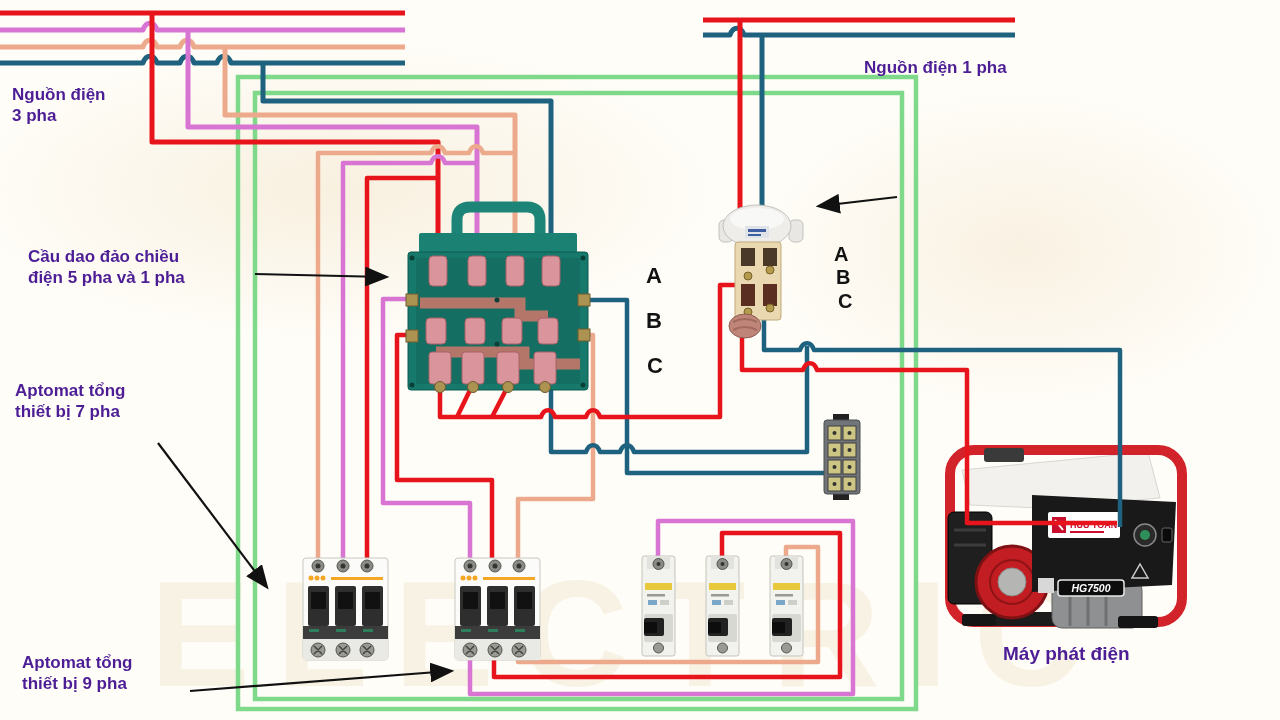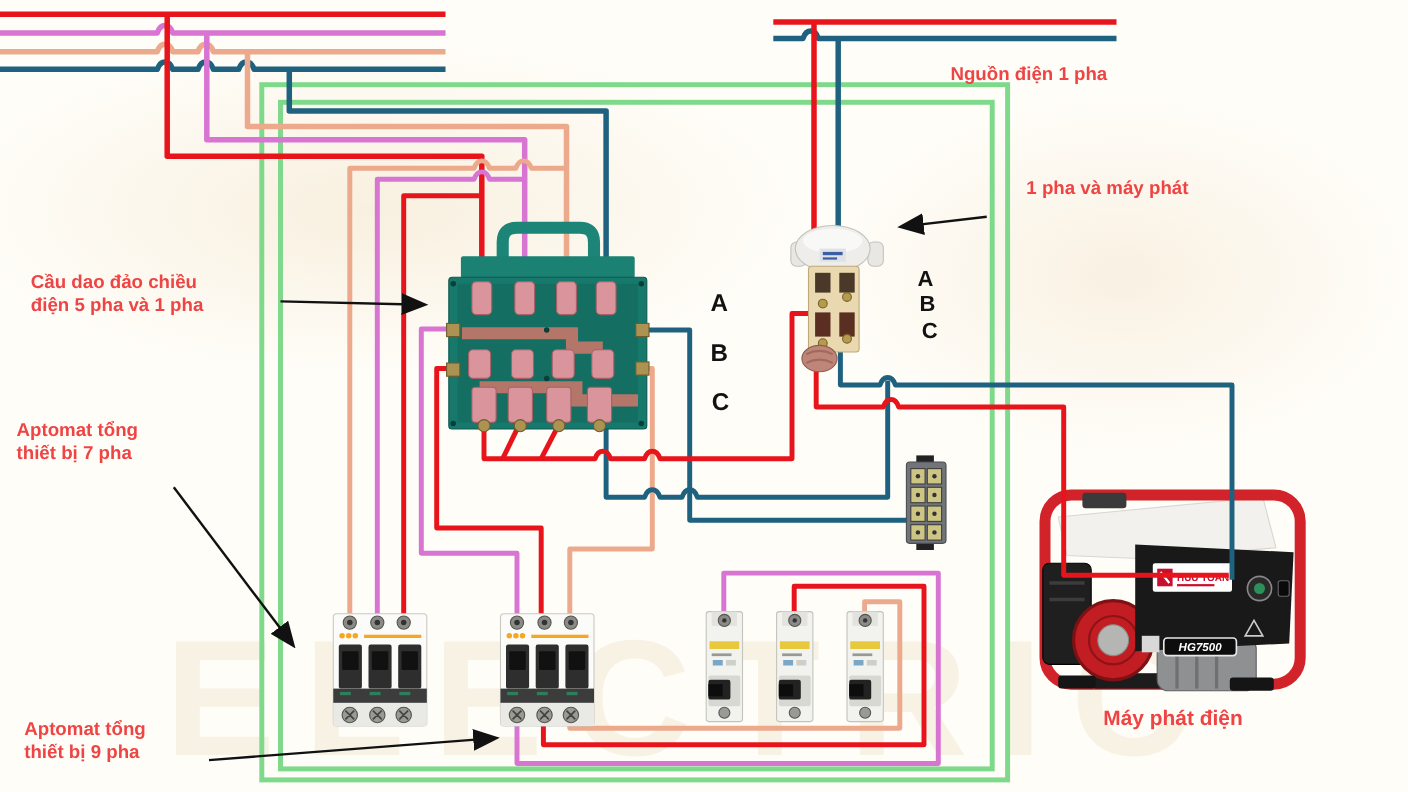--- a/index.html
+++ b/index.html
@@ -11,21 +11,21 @@
   .b2{left:760px;top:90px;width:520px;height:320px;background:radial-gradient(closest-side,#f9f1e2,rgba(249,241,226,0))}
   .wm{position:absolute;left:150px;top:548px;font-weight:bold;font-size:150px;letter-spacing:26px;
       color:#f5ecd9;opacity:.6;z-index:0;user-select:none}
   svg#wiring{position:absolute;left:0;top:0;z-index:1}
   .w{fill:none;stroke-linejoin:round;stroke-linecap:butt}
   .w5{stroke-width:5}.w45{stroke-width:4.5}
   .red{stroke:var(--c-red)}.pink{stroke:var(--c-pink)}.orange{stroke:var(--c-orange)}
   .teal{stroke:var(--c-teal)}
   .frame{fill:none;stroke:var(--c-green);stroke-width:4.5}
   .arrow{stroke:var(--c-arrow);stroke-width:2.2;fill:none}
-  .lbl{position:absolute;font-weight:bold;font-size:17px;color:#ef4444;line-height:21px;
+  .lbl{position:absolute;font-weight:bold;font-size:17px;color:#4c1d95;line-height:21px;
        white-space:nowrap;z-index:2}
   .cap{font-size:19px}
   .ph{position:absolute;font-weight:bold;font-size:22px;color:#121212;z-index:2}
   .ph-sm{font-size:20px}
 </style>
 </head>
 <body>
 
 <div id="stage">
 
@@ -256,30 +256,33 @@
     <use href="#mcb1" x="770" y="556"></use>
 
     <g>
       <path class="arrow" marker-end="url(#ah)" d="M255 274 L385 277"></path>
       <path class="arrow" marker-end="url(#ah)" d="M897 197 L820 206"></path>
       <path class="arrow" marker-end="url(#ah)" d="M158 443 L266 586"></path>
       <path class="arrow" marker-end="url(#ah)" d="M190 691 L450 671"></path>
     </g>
   </svg>
 
+  <div class="lbl" style="left:12px;top:84px">
+    <div>Nguồn điện</div>
+    <div>3 pha</div>
+  </div>
 
   <div class="lbl" style="left:864px;top:57px">Nguồn điện 1 pha</div>
 
   <div class="lbl" style="left:28px;top:246px">
     <div>Cầu dao đảo chiều</div>
     <div>điện 5 pha và 1 pha</div>
   </div>
 
   <div class="lbl" style="left:933px;top:160px">
-    <div>1 pha và máy phát</div>
   </div>
 
   <div class="lbl" style="left:15px;top:380px">
     <div>Aptomat tổng</div>
     <div>thiết bị 7 pha</div>
   </div>
 
   <div class="lbl" style="left:22px;top:652px">
     <div>Aptomat tổng</div>
     <div>thiết bị 9 pha</div>

